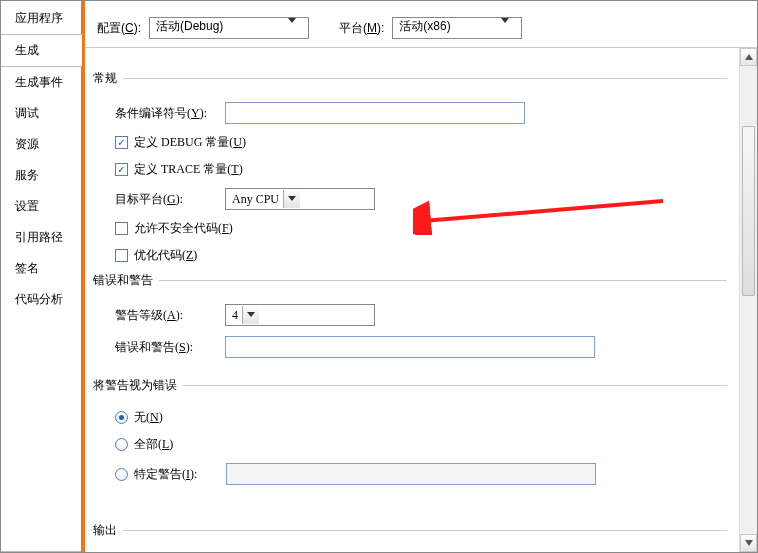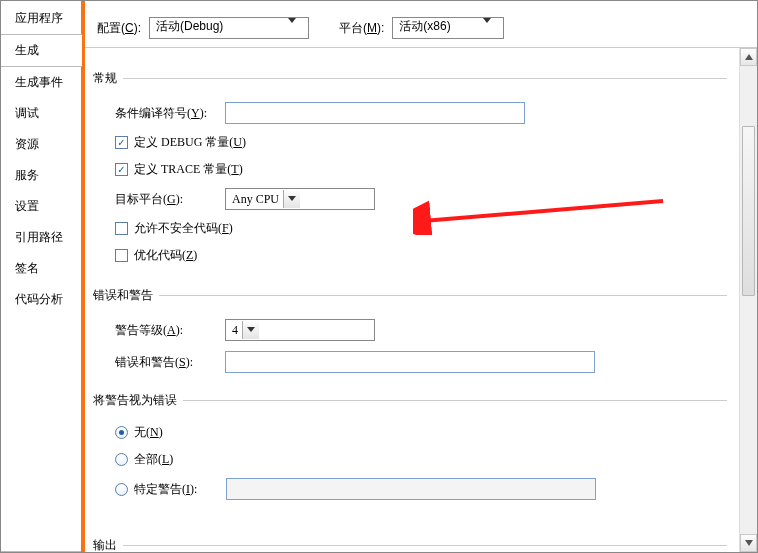--- a/index.html
+++ b/index.html
@@ -239,21 +239,21 @@
         <span class="arrow">
             <svg width="8" height="6">
               <polygon points="0,0 8,0 4,5" fill="#333"></polygon>
             </svg>
           </span>
       </div>
       <span style="width:18px"></span>
       <label>
         <span>平台(</span><u>M</u><span>):</span>
       </label>
-      <div class="combo" style="width:112px">
+      <div class="combo" style="width:130px">
         <span>活动(x86)</span>
         <span class="arrow">
             <svg width="8" height="6">
               <polygon points="0,0 8,0 4,5" fill="#333"></polygon>
             </svg>
           </span>
       </div>
     </div>
 
     <div class="content">
@@ -306,21 +306,21 @@
           </span>
         </div>
 
         <div class="form-row check">
           <span class="checkbox"></span>
           <span>
             <span>优化代码(</span><u>Z</u><span>)</span>
           </span>
         </div>
 
-        <div class="group-header" style="margin-top:18px">
+        <div class="group-header" style="margin-top:3px">
           <span class="gh-label">错误和警告</span>
           <span class="gh-line"></span>
         </div>
 
         <div class="form-row">
           <span class="fld-label">
             <span>警告等级(</span><u>A</u><span>):</span>
           </span>
           <div class="select" style="width:150px">
             <span>4</span>

